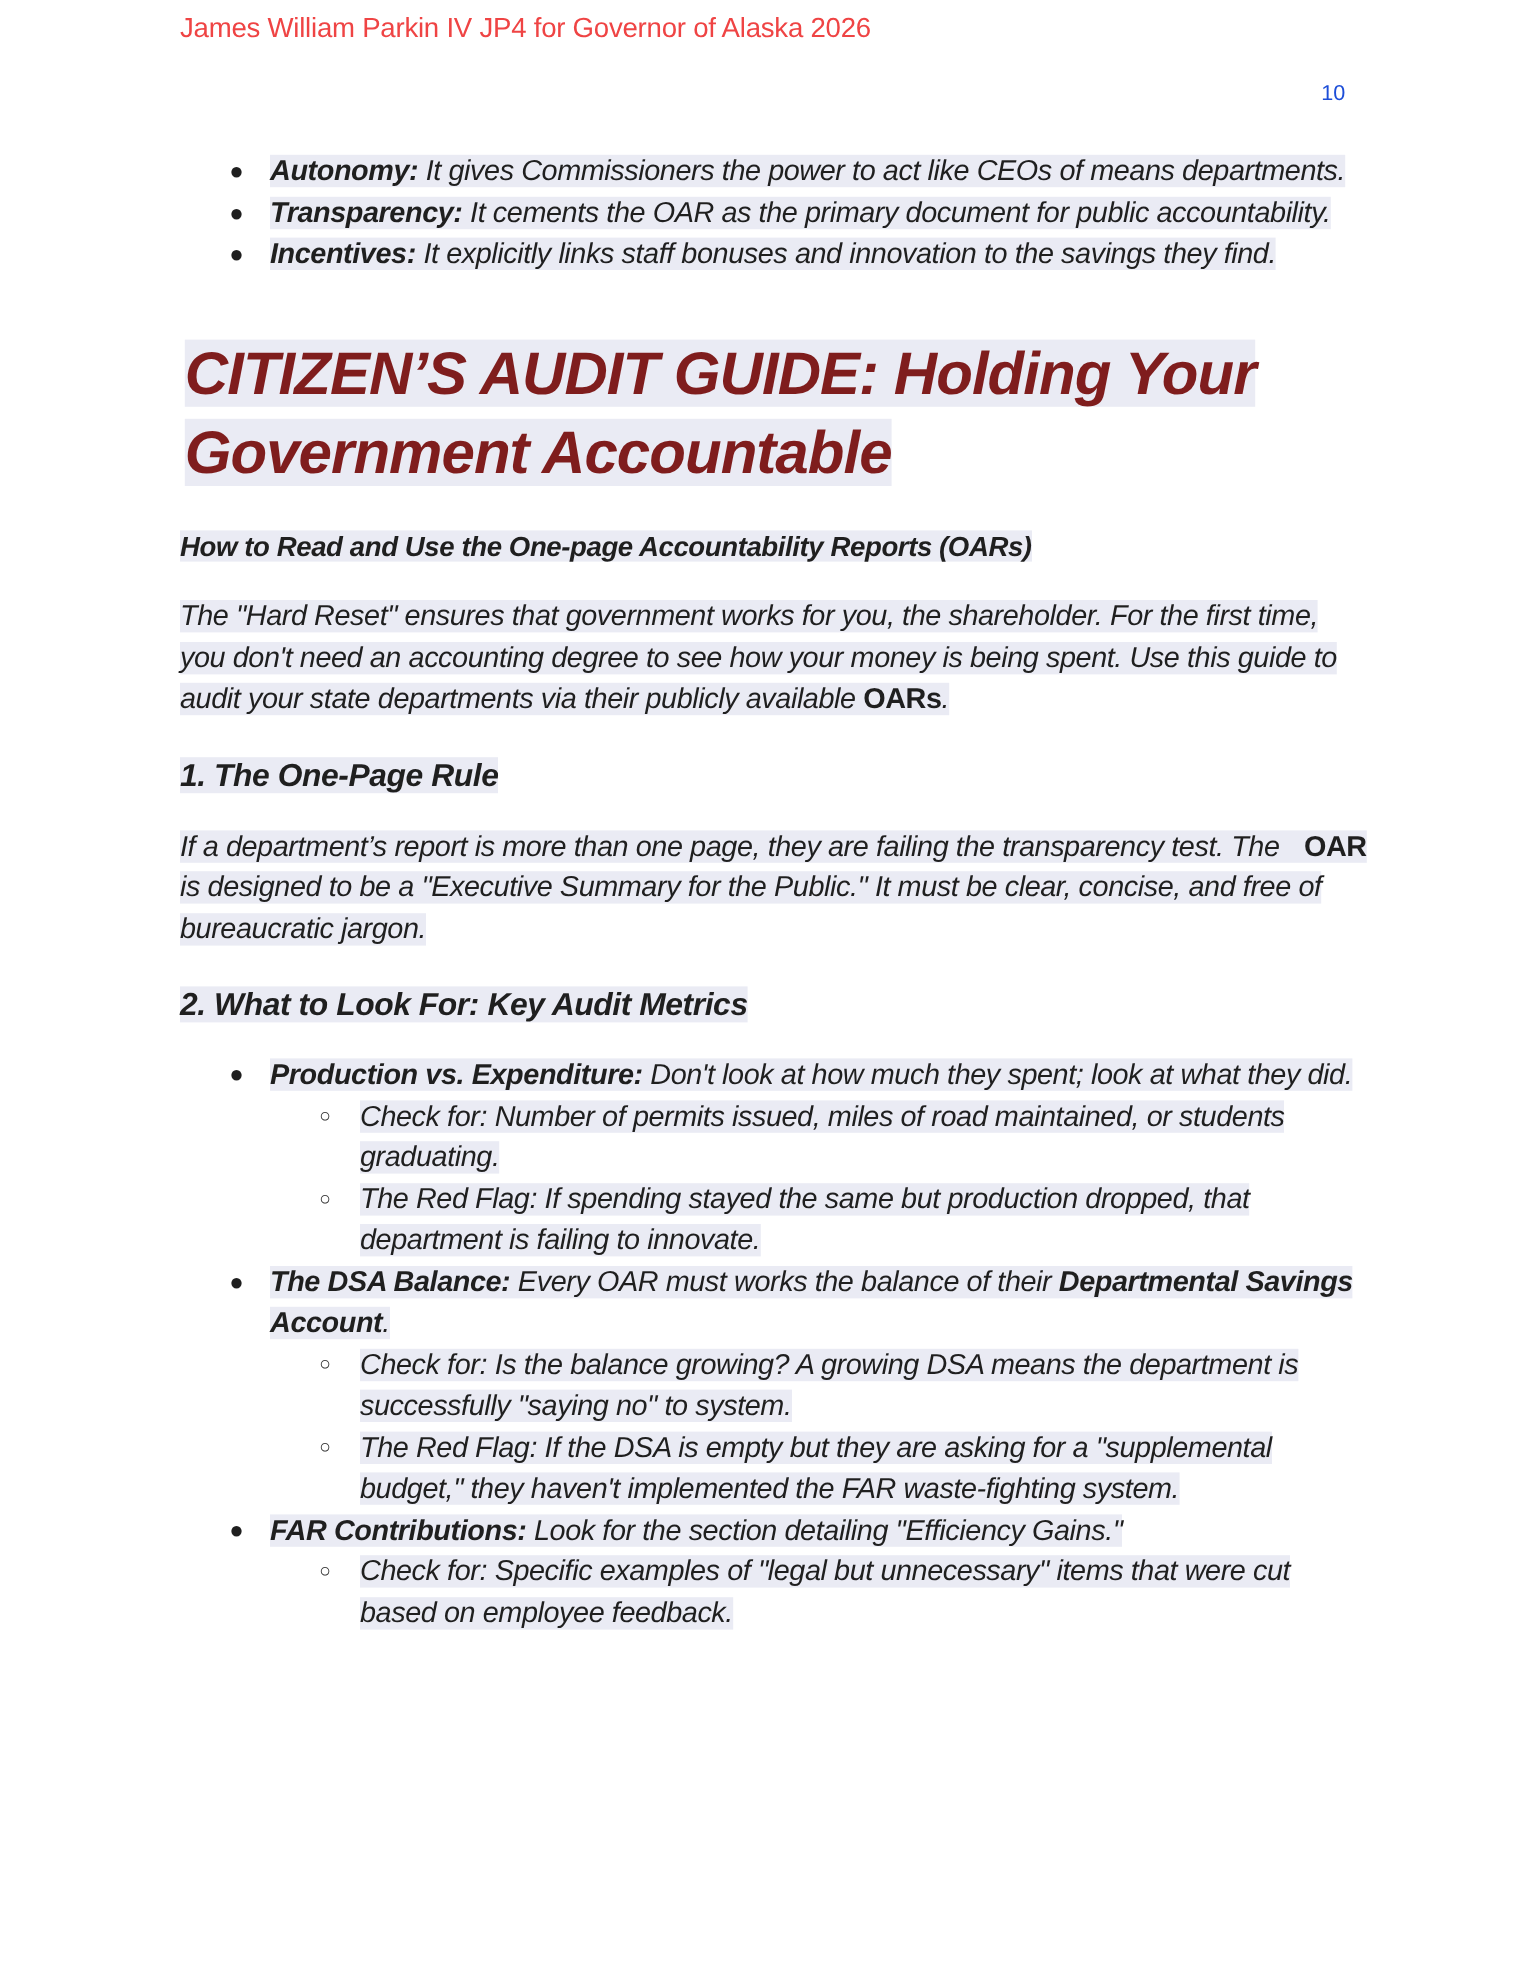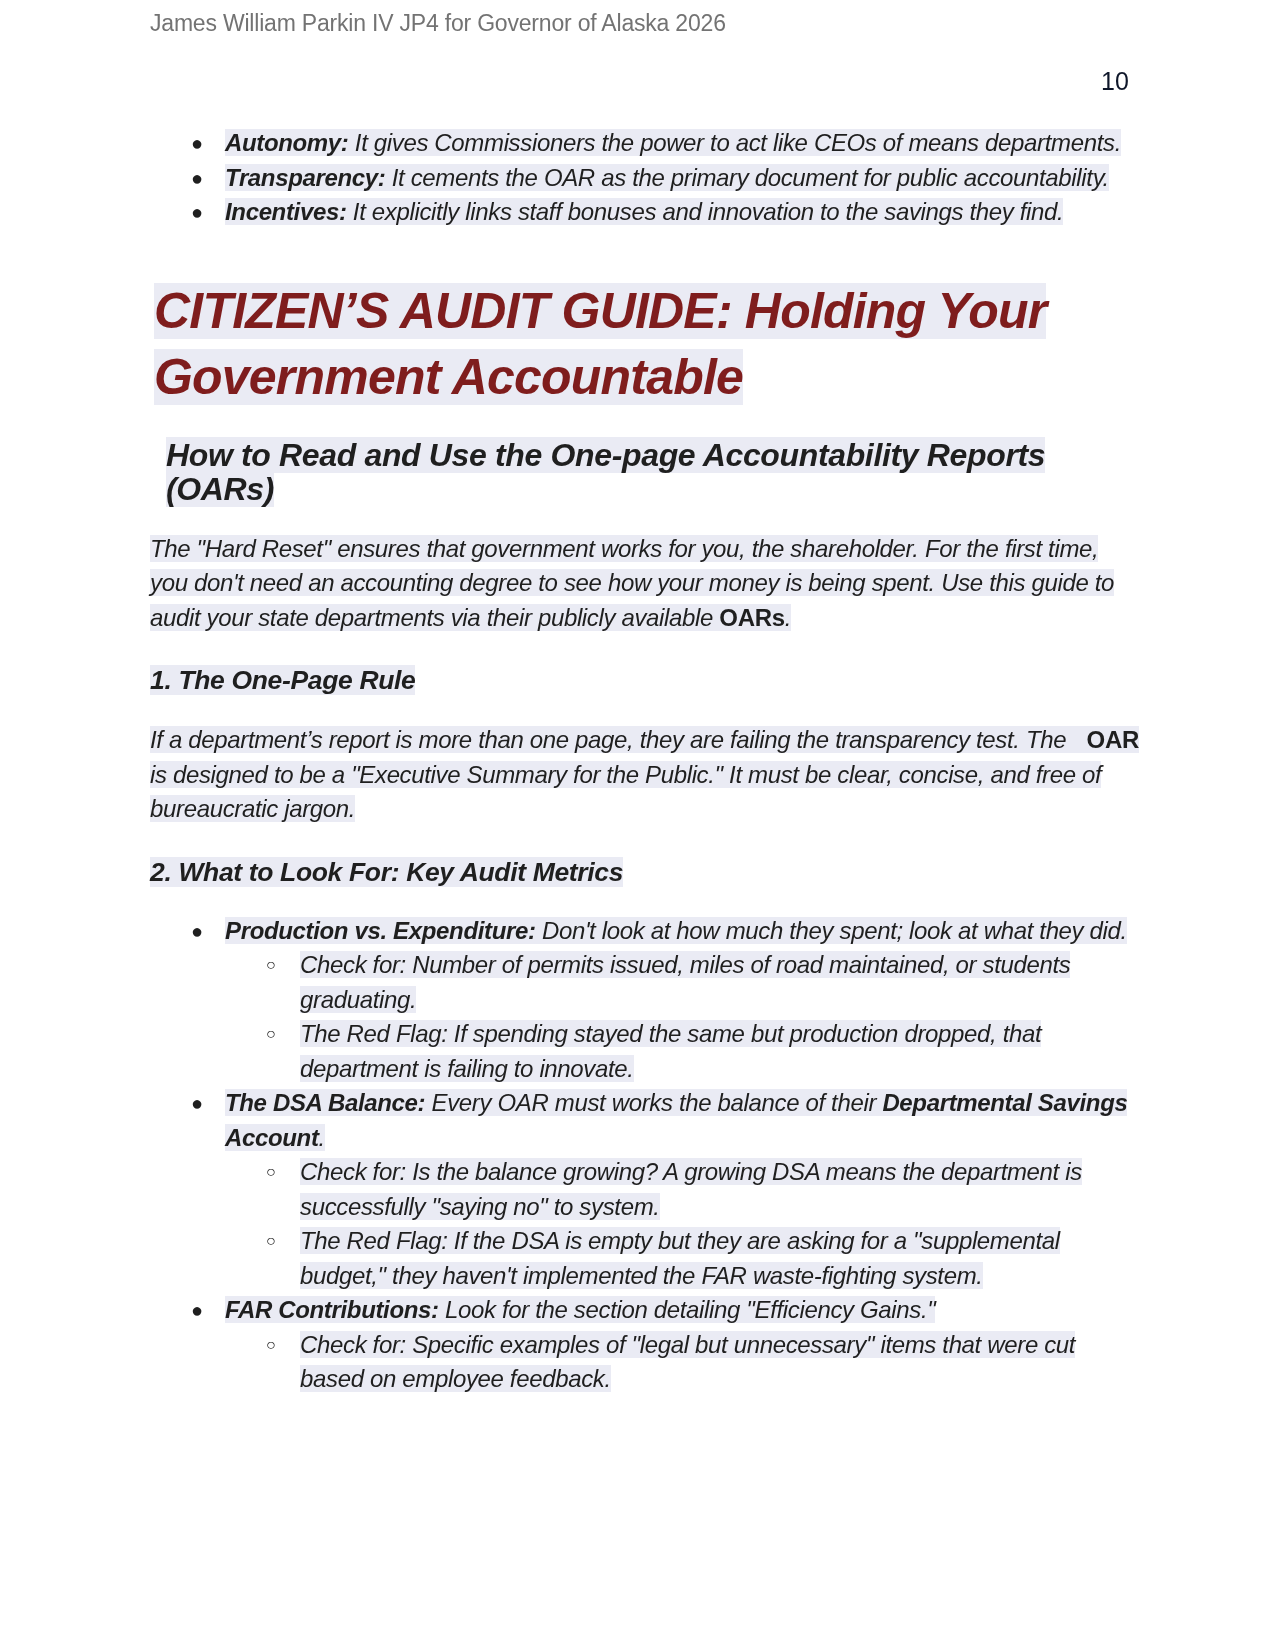--- a/index.html
+++ b/index.html
@@ -18,29 +18,29 @@
     .hl {
       background: #eaebf4;
       -webkit-box-decoration-break: clone;
       box-decoration-break: clone;
     }
     .running-header {
       position: absolute;
       left: 150px;
       top: 10px;
       font-size: 23px;
-      color: #737373;
+      color: #ef4444;
       letter-spacing: -0.2px;
     }
     .page-number {
       position: absolute;
       left: 1101px;
       top: 67px;
-      font-size: 25px;
-      color: #0f172a;
+      font-size: 18px;
+      color: #1d4ed8;
     }
     .content {
       position: absolute;
       left: 150px;
       top: 105px;
       width: 990px;
       font-style: italic;
       font-size: 24px;
       line-height: 34.5px;
       letter-spacing: -0.35px;
@@ -88,23 +88,23 @@
     .b { font-weight: bold; }
     .title {
       margin: 4px;
       font-weight: bold;
       font-size: 50px;
       line-height: 66px;
       letter-spacing: -0.8px;
       color: #7f1d1d;
     }
     .subhead {
-      margin: 16px;
-      font-weight: bold;
-      font-size: 32px;
+      margin: 0;
+      font-weight: bold;
+      font-size: 23px;
       line-height: 34.5px;
     }
     .para { margin: 0; }
     .section-h {
       margin: 0;
       font-weight: bold;
       font-size: 26.5px;
       line-height: 36px;
     }
   </style>

